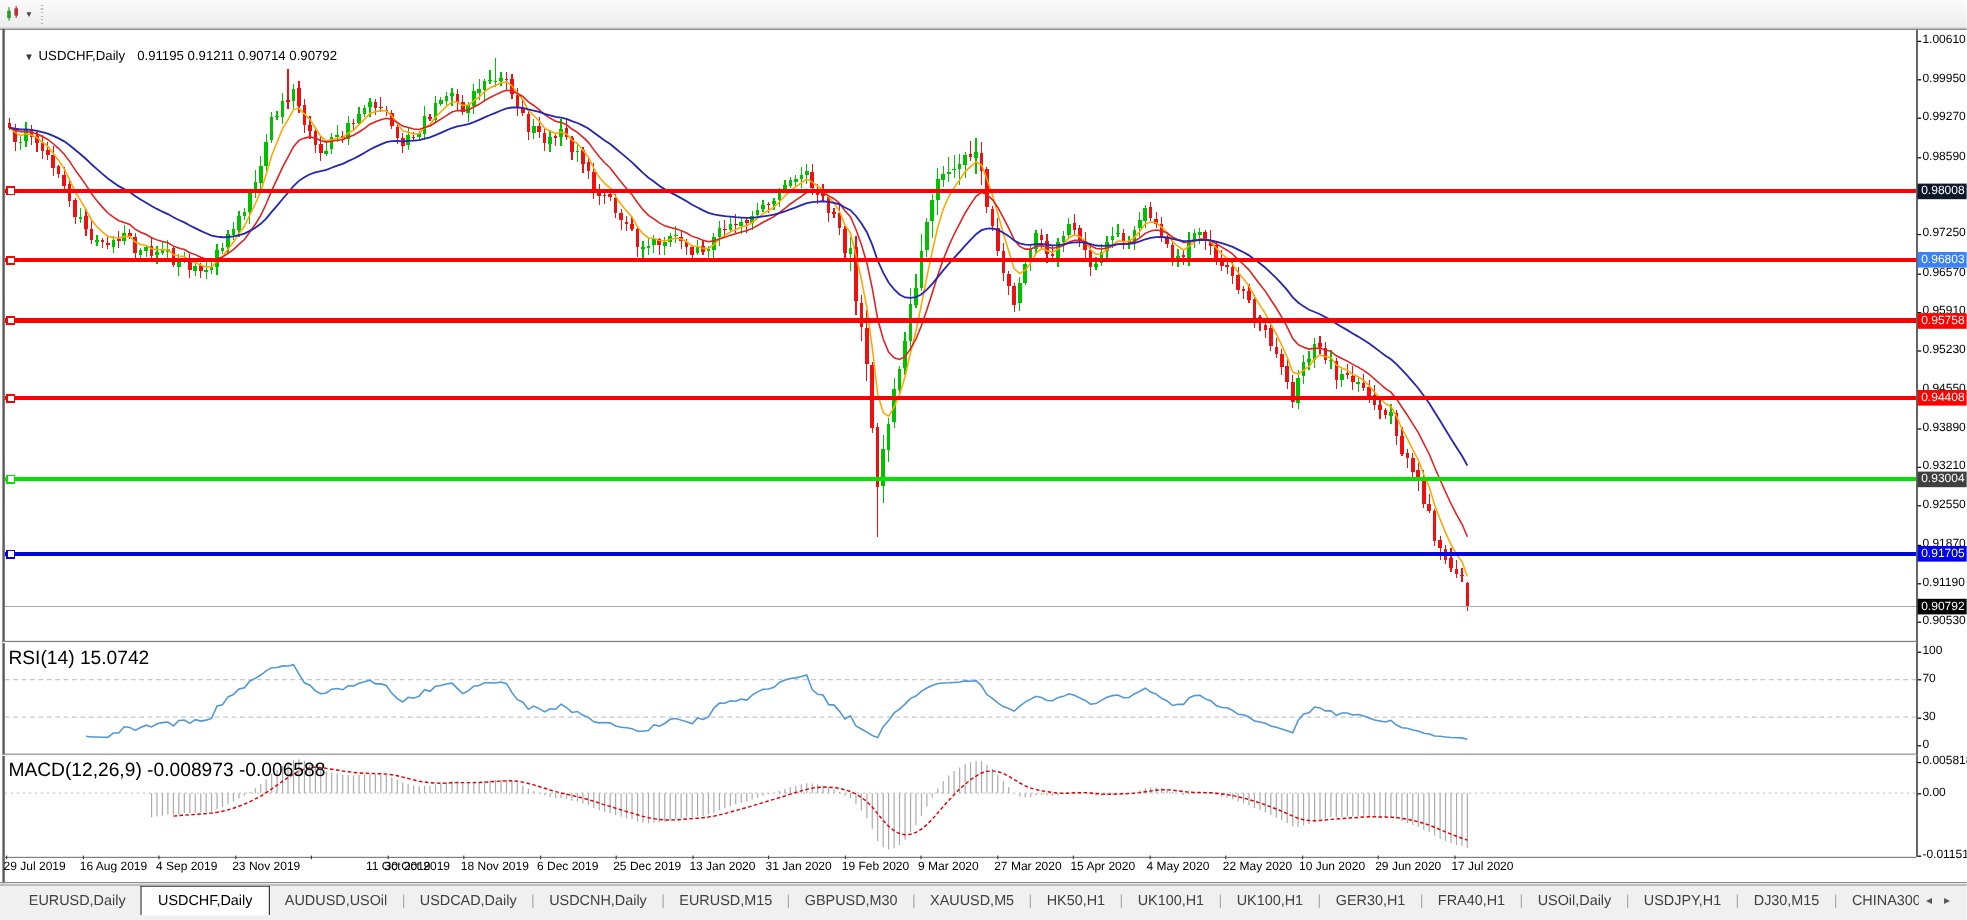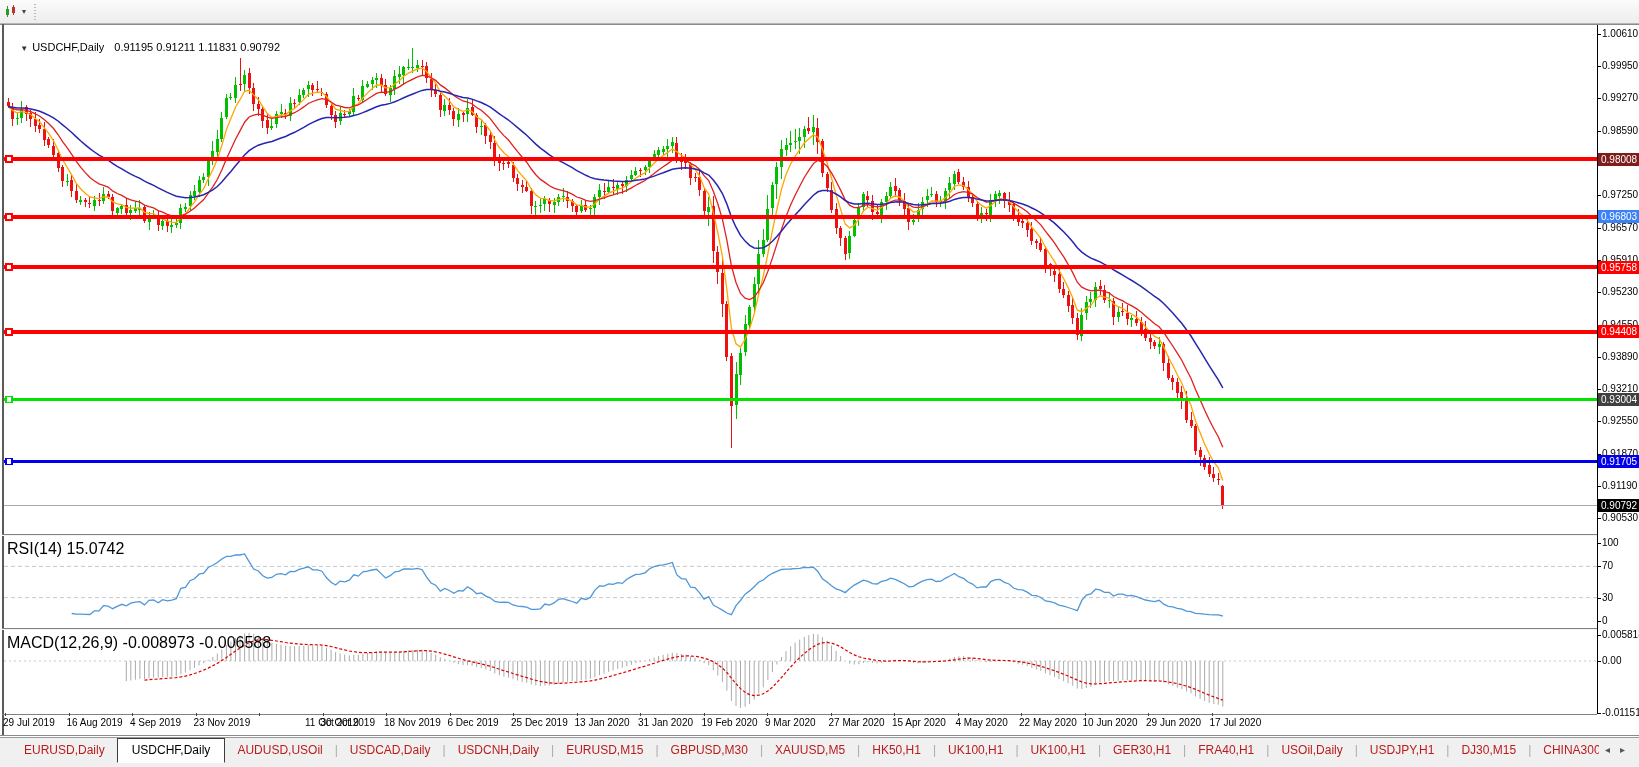--- a/index.html
+++ b/index.html
@@ -51,21 +51,21 @@
   #date-axis{position:absolute;left:0;top:0;width:1639px;height:712px;font-size:10px;color:#000;}
   .dlabel{position:absolute;top:693px;white-space:nowrap;}
   .dtick{position:absolute;top:689px;width:1px;height:3px;background:#444;}
   
   #tabbar{
     position:absolute;left:0;top:737px;width:1639px;height:30px;
     background:#f0f0f0;border-top:1px solid #9a9a9a;
     display:flex;align-items:flex-start;font-size:12px;color:#333;
   }
   #tabs{display:flex;align-items:flex-start;margin-left:12px;flex:1;overflow:hidden;}
-  .tab{padding:4px 12px 3px;margin-top:1px;white-space:nowrap;cursor:default;color:#b91c1c;}
+  .tab{padding:4px 12px 3px;margin-top:1px;white-space:nowrap;cursor:default;color:#404040;}
   .tab.active{
     background:#fff;border:1px solid #3c3c3c;border-bottom:1px solid #fff;
     margin-top:0;padding:4px 14px 5px;color:#000;
   }
   .tabsep{color:#aaa;margin-top:5px;}
   #tab-arrows{display:flex;gap:10px;margin:6px 14px 0 6px;color:#555;font-size:10px;}
   #tab-arrows span{cursor:default;}
 </style>
 </head>
 <body>
@@ -896,21 +896,21 @@
       <line x1="1200.6" y1="31" x2="1200.6" y2="71.0" stroke="#ababab" stroke-width="1"></line>
       <line x1="1205.2" y1="31" x2="1205.2" y2="72.8" stroke="#ababab" stroke-width="1"></line>
       <line x1="1209.8" y1="31" x2="1209.8" y2="74.1" stroke="#ababab" stroke-width="1"></line>
       <line x1="1214.3" y1="31" x2="1214.3" y2="74.7" stroke="#ababab" stroke-width="1"></line>
       <line x1="1218.8" y1="31" x2="1218.8" y2="76.6" stroke="#ababab" stroke-width="1"></line>
       <polyline points="140.5,50.1 145.0,49.7 149.6,49.3 154.2,49.0 158.7,48.6 163.3,48.3 167.8,48.0 172.3,47.6 176.9,46.9 181.4,46.1 186.0,44.9 190.5,43.5 195.1,41.9 199.7,40.1 204.2,38.1 208.8,35.8 213.3,33.4 217.8,30.6 222.4,27.5 226.9,24.3 231.5,21.0 236.0,18.0 240.6,15.0 245.1,12.6 249.7,10.9 254.3,9.8 258.8,9.4 263.3,9.7 267.9,10.3 272.4,11.0 277.0,11.7 281.6,12.5 286.1,13.1 290.6,13.7 295.2,14.1 299.8,14.4 304.3,14.5 308.8,14.7 313.4,14.8 317.9,15.1 322.5,15.6 327.1,16.5 331.6,17.6 336.1,18.8 340.7,19.9 345.3,21.0 349.8,21.7 354.3,22.3 358.9,22.6 363.4,22.7 368.0,22.6 372.6,22.3 377.1,22.1 381.6,22.2 386.2,22.2 390.8,22.2 395.3,22.1 399.8,21.8 404.4,21.5 408.9,21.2 413.5,20.9 418.1,20.7 422.6,20.7 427.1,21.1 431.7,21.8 436.3,22.9 440.8,24.1 445.3,25.4 449.9,26.9 454.4,28.3 459.0,29.7 463.5,30.8 468.1,31.8 472.6,32.9 477.2,33.9 481.8,35.1 486.3,36.3 490.8,37.7 495.4,39.2 499.9,40.7 504.5,42.0 509.0,43.5 513.6,44.9 518.1,46.3 522.7,47.6 527.3,49.0 531.8,50.3 536.4,51.4 540.9,52.2 545.4,52.9 550.0,53.3 554.5,53.3 559.1,53.2 563.6,52.9 568.2,52.5 572.8,52.2 577.3,51.8 581.9,51.4 586.4,50.9 590.9,50.1 595.5,49.1 600.0,48.0 604.6,46.8 609.1,45.5 613.7,44.2 618.3,42.9 622.8,41.6 627.4,40.2 631.9,38.8 636.4,37.4 641.0,36.1 645.5,34.7 650.1,33.3 654.6,31.8 659.2,30.4 663.8,29.1 668.3,27.8 672.9,26.8 677.4,26.2 681.9,25.9 686.5,26.0 691.0,26.3 695.6,27.0 700.1,28.2 704.7,29.6 709.3,31.7 713.8,34.5 718.4,38.0 722.9,42.5 727.4,48.2 732.0,53.7 736.5,58.6 741.1,62.2 745.6,64.6 750.2,65.6 754.8,65.2 759.3,63.7 763.9,60.9 768.4,57.2 772.9,52.6 777.5,47.5 782.0,42.2 786.6,37.0 791.1,32.2 795.7,27.6 800.3,23.5 804.8,19.8 809.4,16.7 813.9,14.2 818.4,12.8 823.0,12.4 827.5,13.1 832.1,14.6 836.6,16.9 841.2,19.7 845.8,22.5 850.3,24.9 854.9,26.8 859.4,28.0 863.9,28.9 868.5,29.7 873.0,30.4 877.6,30.9 882.1,31.1 886.7,31.0 891.3,30.7 895.8,30.6 900.3,30.5 904.9,30.9 909.4,31.3 914.0,31.7 918.5,31.9 923.1,31.9 927.6,31.7 932.2,31.5 936.8,31.3 941.3,31.0 945.8,30.5 950.4,29.8 954.9,29.1 959.5,28.5 964.0,28.2 968.6,28.2 973.1,28.5 977.7,29.0 982.3,29.7 986.8,30.1 991.3,30.4 995.9,30.4 1000.4,30.5 1005.0,30.7 1009.5,31.0 1014.1,31.6 1018.6,32.2 1023.2,33.0 1027.8,34.0 1032.3,35.1 1036.8,36.3 1041.4,37.7 1046.0,39.2 1050.5,40.7 1055.0,42.4 1059.6,44.2 1064.1,46.0 1068.7,48.0 1073.3,50.1 1077.8,51.9 1082.3,53.1 1086.9,53.8 1091.5,54.0 1096.0,53.7 1100.5,53.3 1105.1,52.8 1109.6,52.5 1114.2,52.2 1118.8,51.8 1123.3,51.5 1127.8,51.2 1132.4,50.9 1137.0,50.7 1141.5,50.7 1146.0,50.8 1150.6,50.9 1155.1,51.0 1159.7,51.3 1164.3,52.0 1168.8,52.7 1173.3,53.7 1177.9,54.8 1182.5,56.1 1187.0,57.6 1191.5,59.4 1196.1,61.3 1200.6,63.2 1205.2,65.1 1209.8,66.9 1214.3,68.5 1218.8,70.1" fill="none" stroke="#dd0000" stroke-width="1.2" stroke-dasharray="3,2"></polyline>
     </svg>
   <div class="pane-sep" style="top:690px"></div>
 
   <div id="chart-title">
-    <span class="caret">▼</span><span class="sym">USDCHF,Daily</span><span>0.91195 0.91211 1.11831 0.90792</span>
+    <span class="caret">▼</span><span class="sym">USDCHF,Daily</span><span>0.91195 0.91211 0.90714 0.90792</span>
   </div>
   <div class="pane-label" style="top:516px">RSI(14) 15.0742</div>
   <div class="pane-label" style="top:610px">MACD(12,26,9) -0.008973 -0.006588</div>
 
   <div id="price-axis">
       <div class="axtick" style="top: 4.12287px;"><span class="dash"></span>1.00610</div>
       <div class="axtick" style="top: 35.8129px;"><span class="dash"></span>0.99950</div>
       <div class="axtick" style="top: 68.4631px;"><span class="dash"></span>0.99270</div>
       <div class="axtick" style="top: 101.113px;"><span class="dash"></span>0.98590</div>
       <div class="axtick" style="top: 132.803px;"><span class="dash"></span>0.97930</div>
@@ -925,21 +925,21 @@
       <div class="axtick" style="top: 423.775px;"><span class="dash"></span>0.91870</div>
       <div class="axtick" style="top: 456.425px;"><span class="dash"></span>0.91190</div>
       <div class="axtick" style="top: 488.115px;"><span class="dash"></span>0.90530</div>
       <div class="axtick" style="top: 513px;"><span class="dash"></span>100</div>
       <div class="axtick" style="top: 536.4px;"><span class="dash"></span>70</div>
       <div class="axtick" style="top: 567.6px;"><span class="dash"></span>30</div>
       <div class="axtick" style="top: 591px;"><span class="dash"></span>0</div>
       <div class="axtick" style="top: 604.819px;"><span class="dash"></span>0.005818</div>
       <div class="axtick" style="top: 631px;"><span class="dash"></span>0.00</div>
       <div class="axtick" style="top: 682.813px;"><span class="dash"></span>-0.011514</div>
-      <div class="badge" style="top: 128.558px; background: #7f1d1d;">0.98008</div>
+      <div class="badge" style="top: 128.558px; background: #0f172a;">0.98008</div>
       <div class="badge" style="top: 186.416px; background: #3b82f6;">0.96803</div>
       <div class="badge" style="top: 236.592px; background: rgb(255, 0, 0);">0.95758</div>
       <div class="badge" style="top: 301.413px; background: rgb(255, 0, 0);">0.94408</div>
       <div class="badge" style="top: 369px; background: #404040;">0.93004</div>
       <div class="badge" style="top: 431.198px; background: rgb(0, 0, 238);">0.91705</div>
       <div class="badge" style="top: 475.035px; background: rgb(0, 0, 0);">0.90792</div>
     </div>
   <div id="date-axis">
       <div class="dtick" style="left: 5px;"></div>
       <div class="dlabel" style="left: 3px;">29 Jul 2019</div>

